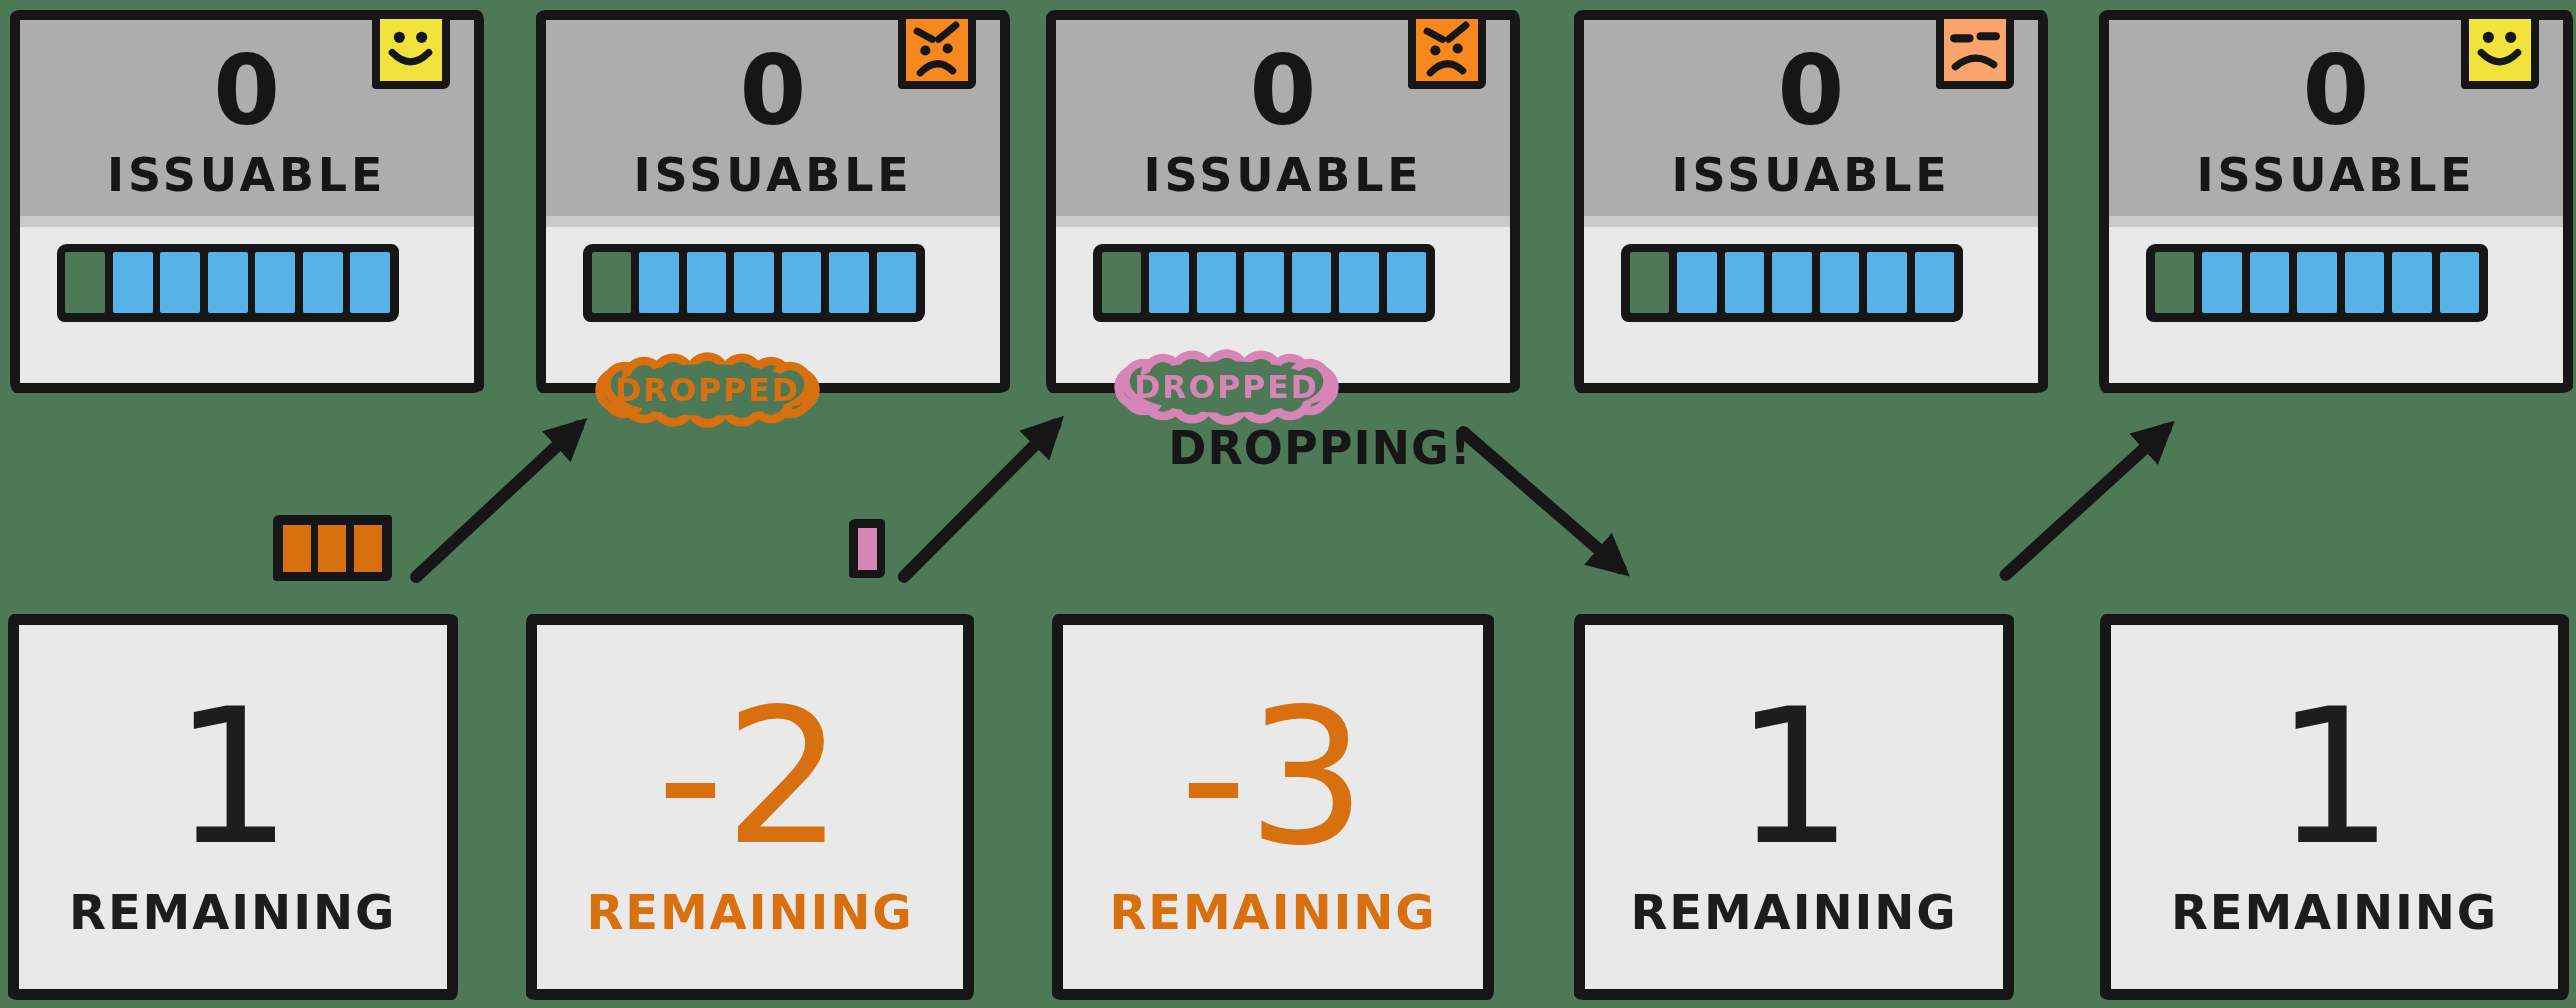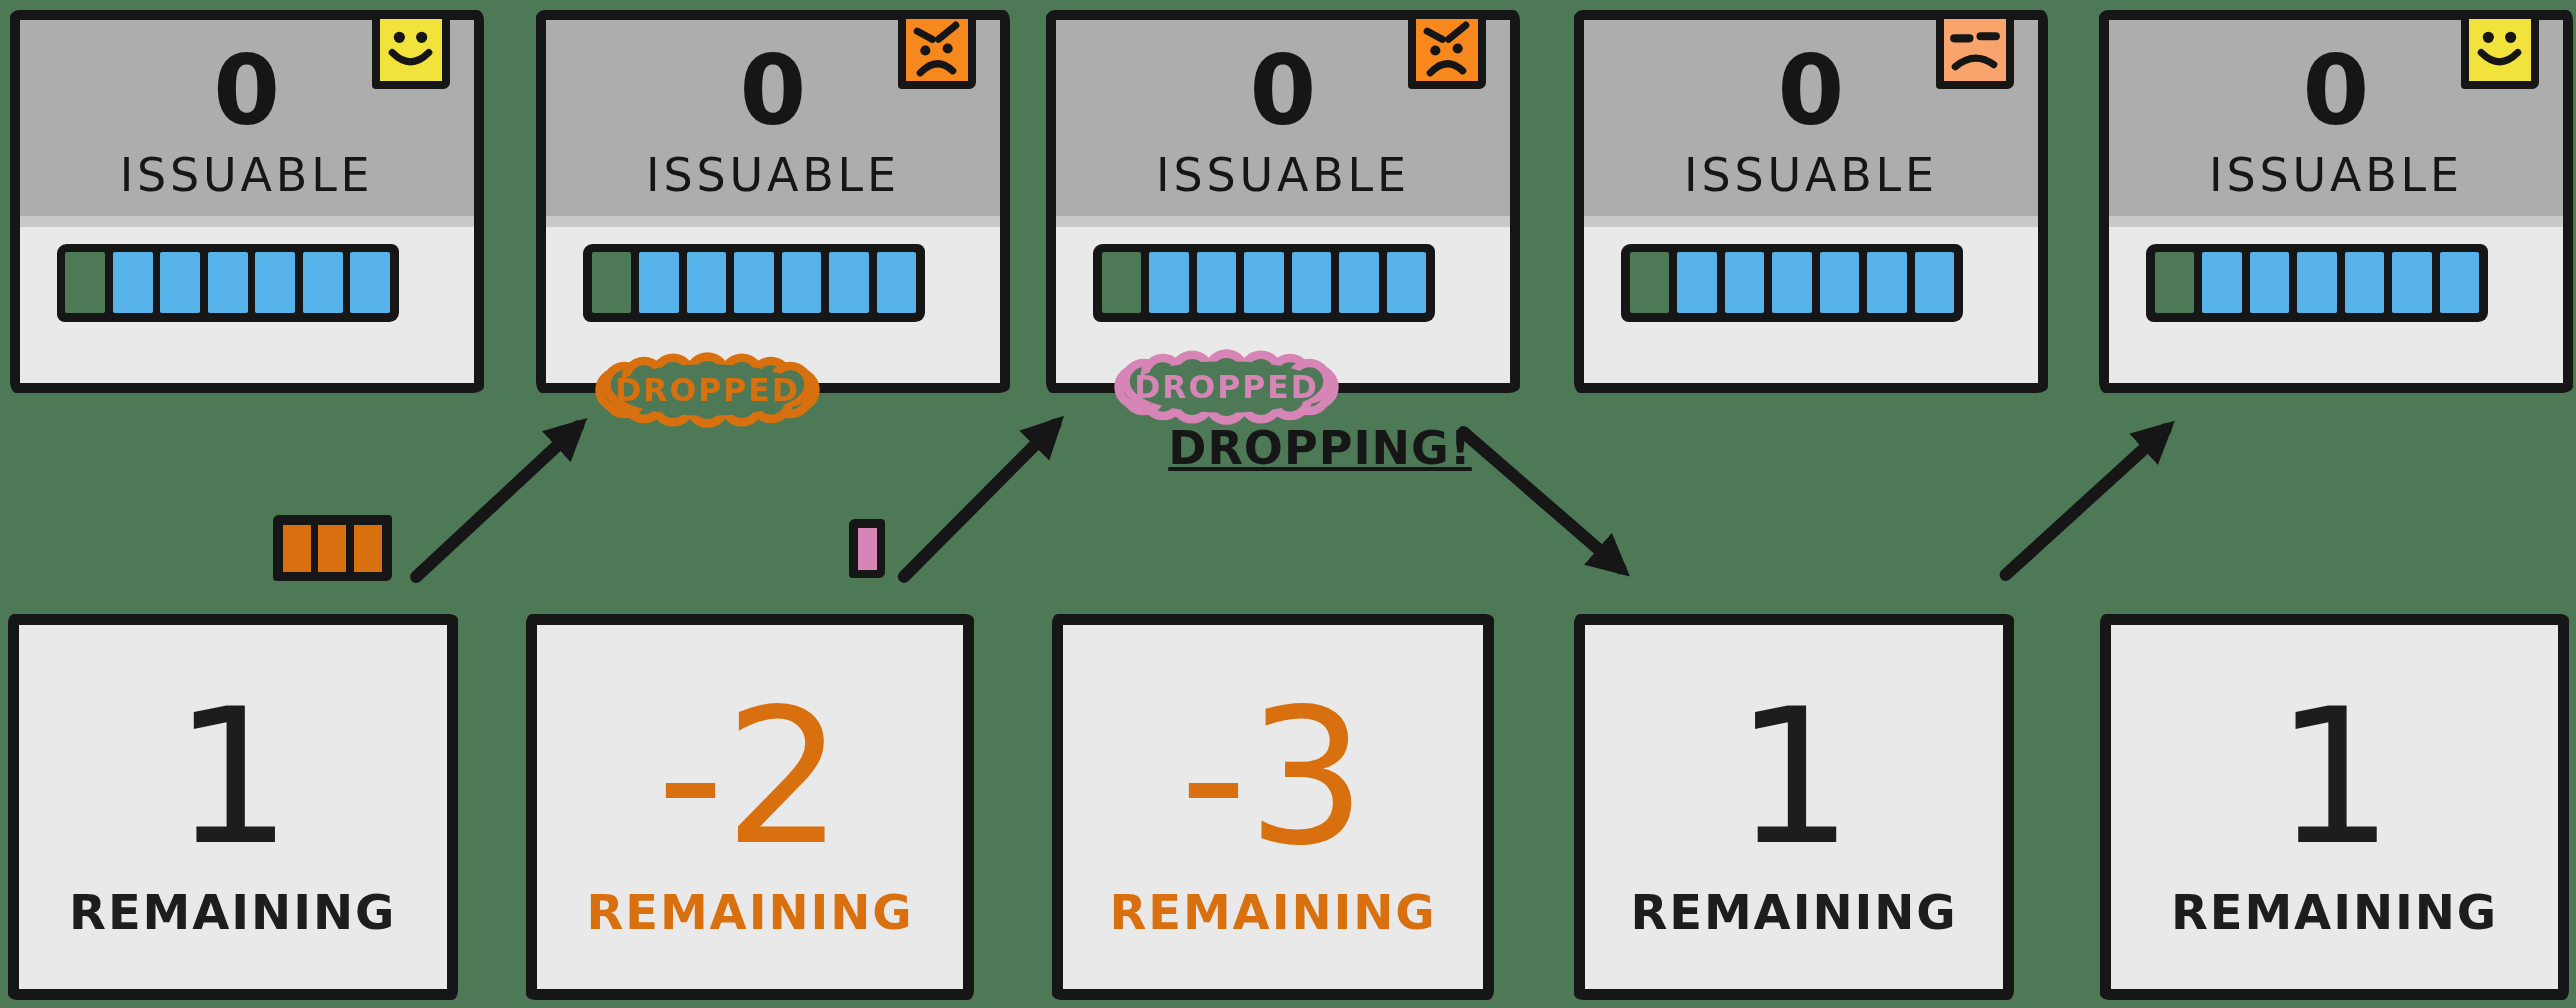--- a/index.html
+++ b/index.html
@@ -14,21 +14,21 @@
     box-sizing:border-box; border:10.5px solid #161616;
     border-radius:9.6px 6.7px 11.5px 6.7px / 7.7px 10.5px 6.7px 11.5px;
     background:linear-gradient(#adadad 0 196px, #c9c9c9 196px 207px, #e9e9e9 207px 100%);
   }
   .zero {
     margin-top:19px; text-align:center;
     font-size:96px; line-height:1.1; font-weight:bold;
   }
   .issuable-label {
     margin-top:3.8px; text-align:center;
-    font-size:46px; font-weight:normal; letter-spacing:3.8px;
+    font-size:46px; font-weight:bold; letter-spacing:3.8px;
   }
   .face {
     position:absolute; top:-8.6px; right:24px; width:78px; height:78px;
     box-sizing:border-box; border:8.6px solid #161616;
     border-radius:5.7px 3.8px 6.7px 3.8px;
   }
   .face svg { position:absolute; left:-2.9px; top:-2.9px; }
   .bar {
     position:absolute; left:37px; top:224px; width:342px; height:78px;
     box-sizing:border-box; background:#161616; padding:8.6px;
@@ -49,21 +49,20 @@
     position:absolute; display:flex; background:#161616;
     border-radius:5.7px 3.8px 5.7px 3.8px;
   }
   .tokens-lg { left:273px; top:515px; padding:9.6px; gap:7.7px; }
   .tokens-lg .token { width:28px; height:47px; }
   .tokens-sm { left:849px; top:519px; padding:8.6px; gap:6.7px; }
   .tokens-sm .token { width:19px; height:42px; }
   .hand-text {
     position:absolute; font-weight:bold; text-align:center; color:#161616;
     white-space:nowrap;
-    text-decoration:underline;
   }
   .dropping { left:1167px; top:421px; width:306px; font-size:46px; letter-spacing:1px; }
   .sorry    { left:1749px; top:538px; width:287px; font-size:42px; letter-spacing:1.9px; }
   .cloud { position:absolute; overflow:visible; }
   .arrows { position:absolute; left:0; top:0; pointer-events:none; }
 </style>
 </head>
 <body>
 
 <div class="canvas">

